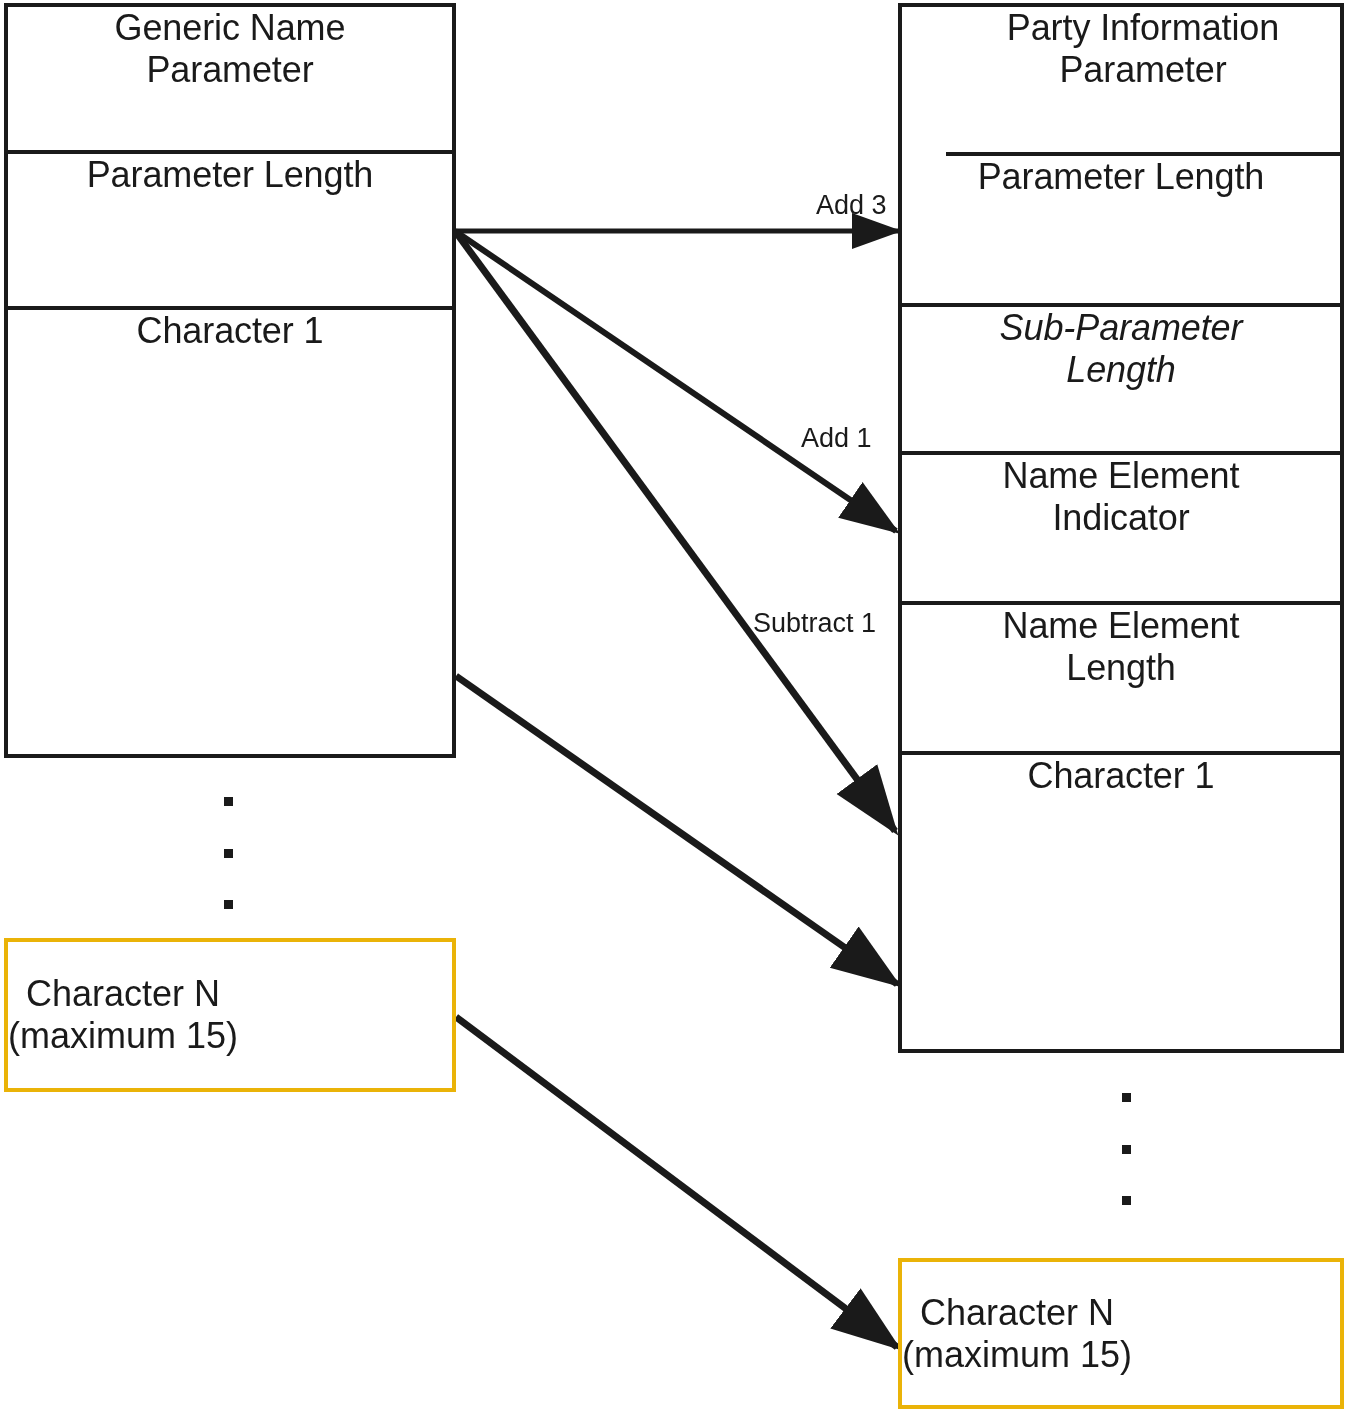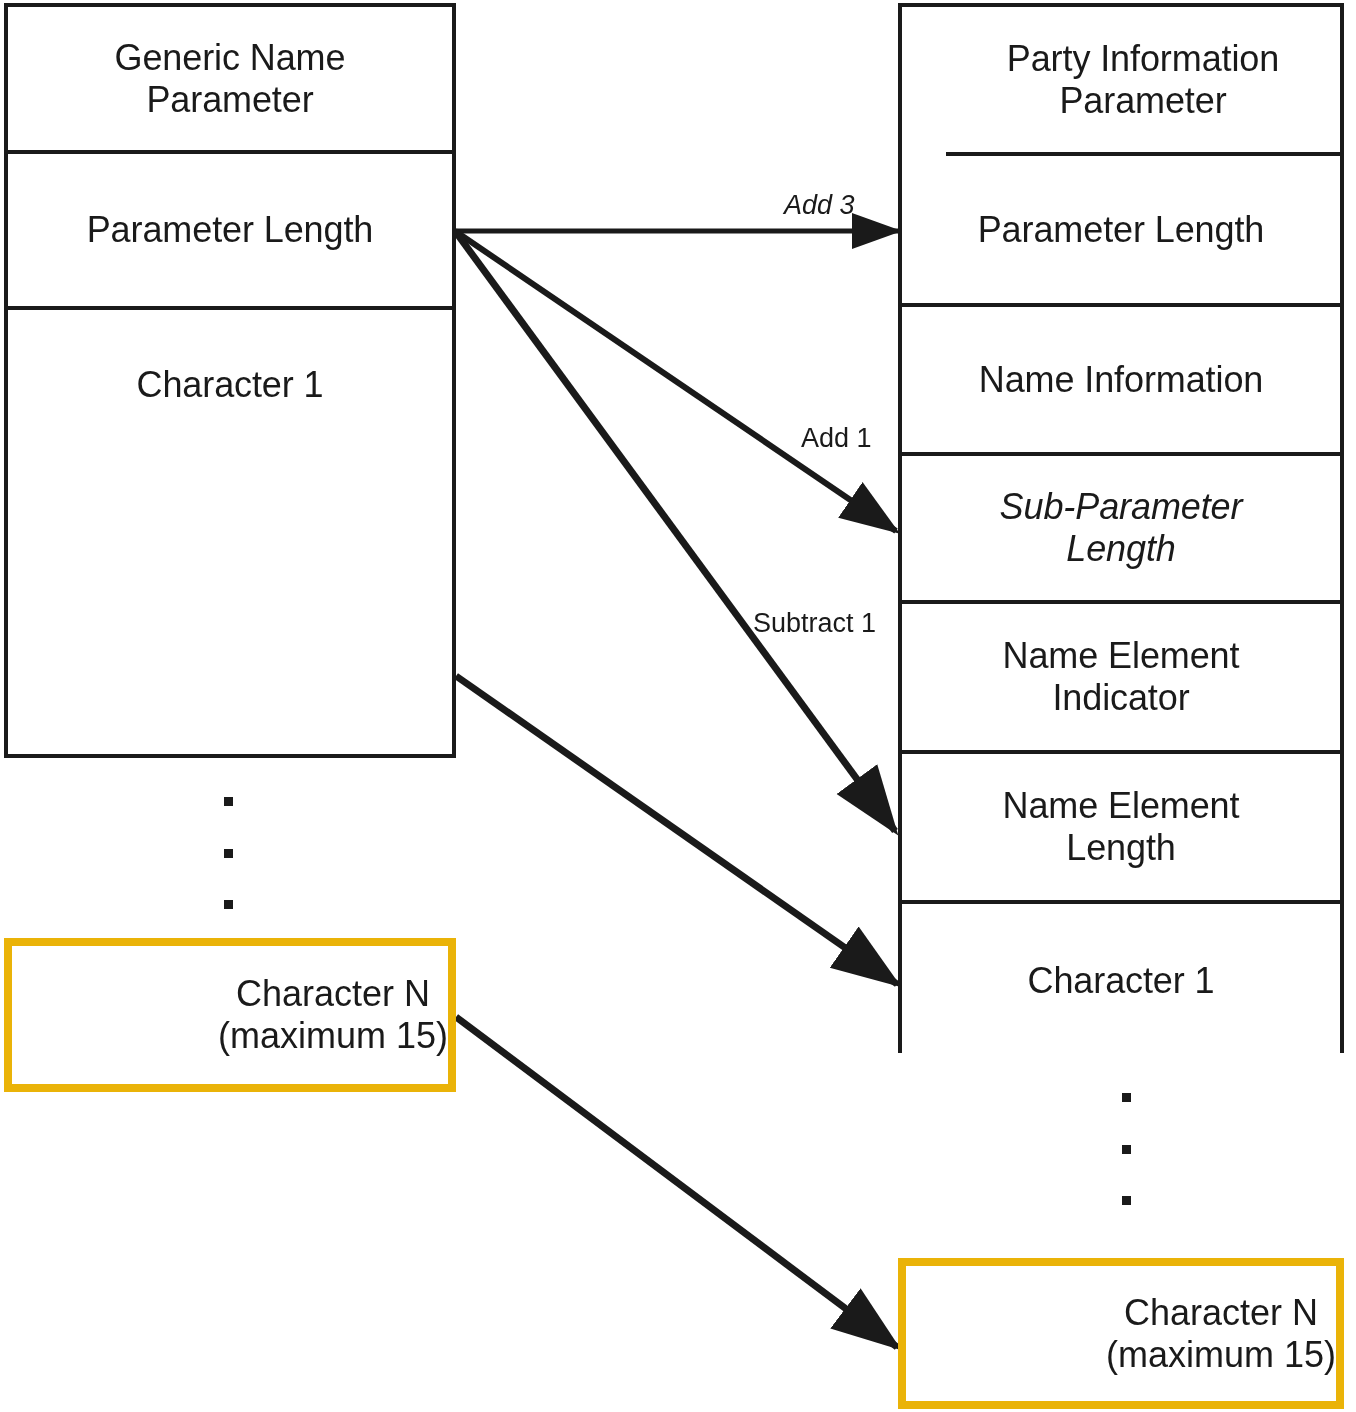--- a/index.html
+++ b/index.html
@@ -28,44 +28,43 @@
   .stack {
     position: absolute;
     border: 4px solid #1a1a1a;
     background: #ffffff;
     box-sizing: border-box;
   }
   .cell {
     position: relative;
     box-sizing: border-box;
     display: flex;
-    align-items: center;
     justify-content: center;
     text-align: center;
     background: #ffffff;
     border-bottom: 4px solid #1a1a1a;
   }
   .cell:last-child {
     border-bottom: none;
   }
   .cell span {
     display: block;
     font-size: 36px;
     line-height: 1.16;
     letter-spacing: -0.1px;
     white-space: pre-line;
   }
   .lone-box {
     position: absolute;
-    border: 8px solid #eab308;
+    border: 4px solid #eab308;
     background: #ffffff;
     box-sizing: border-box;
     display: flex;
     align-items: center;
-    justify-content: flex-end;
+    justify-content: flex-start;
     text-align: center;
   }
   .lone-box span {
     display: block;
     font-size: 36px;
     line-height: 1.16;
     white-space: pre-line;
   }
   .vdots {
     position: absolute;
@@ -104,21 +103,21 @@
 
     <line x1="455" y1="231" x2="896" y2="531" stroke="#1a1a1a" stroke-width="6" marker-end="url(#arrowhead)"></line>
 
     <line x1="455" y1="231" x2="895" y2="831" stroke="#1a1a1a" stroke-width="7" marker-end="url(#arrowhead)"></line>
 
     <line x1="456" y1="676" x2="897" y2="984" stroke="#1a1a1a" stroke-width="7" marker-end="url(#arrowhead)"></line>
 
     <line x1="456" y1="1017" x2="897" y2="1347" stroke="#1a1a1a" stroke-width="7" marker-end="url(#arrowhead)"></line>
   </svg>
 
-  <div class="arrow-label" style="left:784px; top:192px;font-style:italic;">Add 3</div>
+  <div class="arrow-label" style="left:816px; top:192px;">Add 3</div>
   <div class="arrow-label" style="left:801px; top:425px;">Add 1</div>
   <div class="arrow-label" style="left:753px; top:610px;">Subtract 1</div>
 
   <div class="stack" style="left:4px; top:3px; width:452px; height:755px;">
     <div class="cell" style="height:147px;">
       <span>Generic Name
 Parameter</span>
     </div>
     <div class="cell" style="height:156px;">
       <span>Parameter Length</span>
@@ -140,23 +139,20 @@
   </div>
 
   <div class="stack" style="left:898px; top:3px; width:446px; height:1050px;">
     <div class="cell" style="height:149px;margin-left:44px;">
       <span>Party Information
 Parameter</span>
     </div>
     <div class="cell" style="height:151px;">
       <span>Parameter Length</span>
     </div>
-    <div class="cell" style="height:149px;">
-      <span>Name Information</span>
-    </div>
     <div class="cell" style="height:148px;font-style:italic;">
       <span>Sub-Parameter
 Length</span>
     </div>
     <div class="cell" style="height:150px;">
       <span>Name Element
 Indicator</span>
     </div>
     <div class="cell" style="height:150px;">
       <span>Name Element

